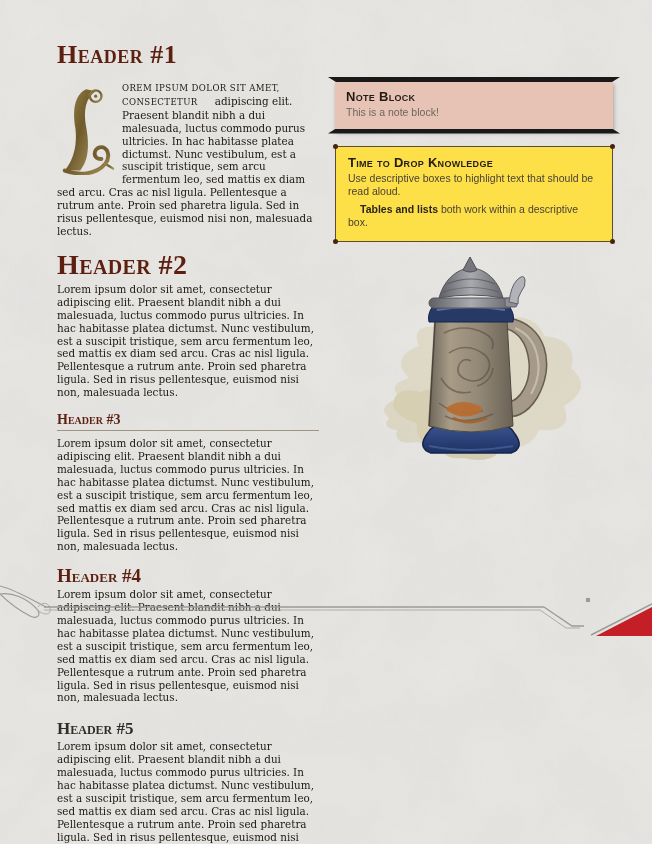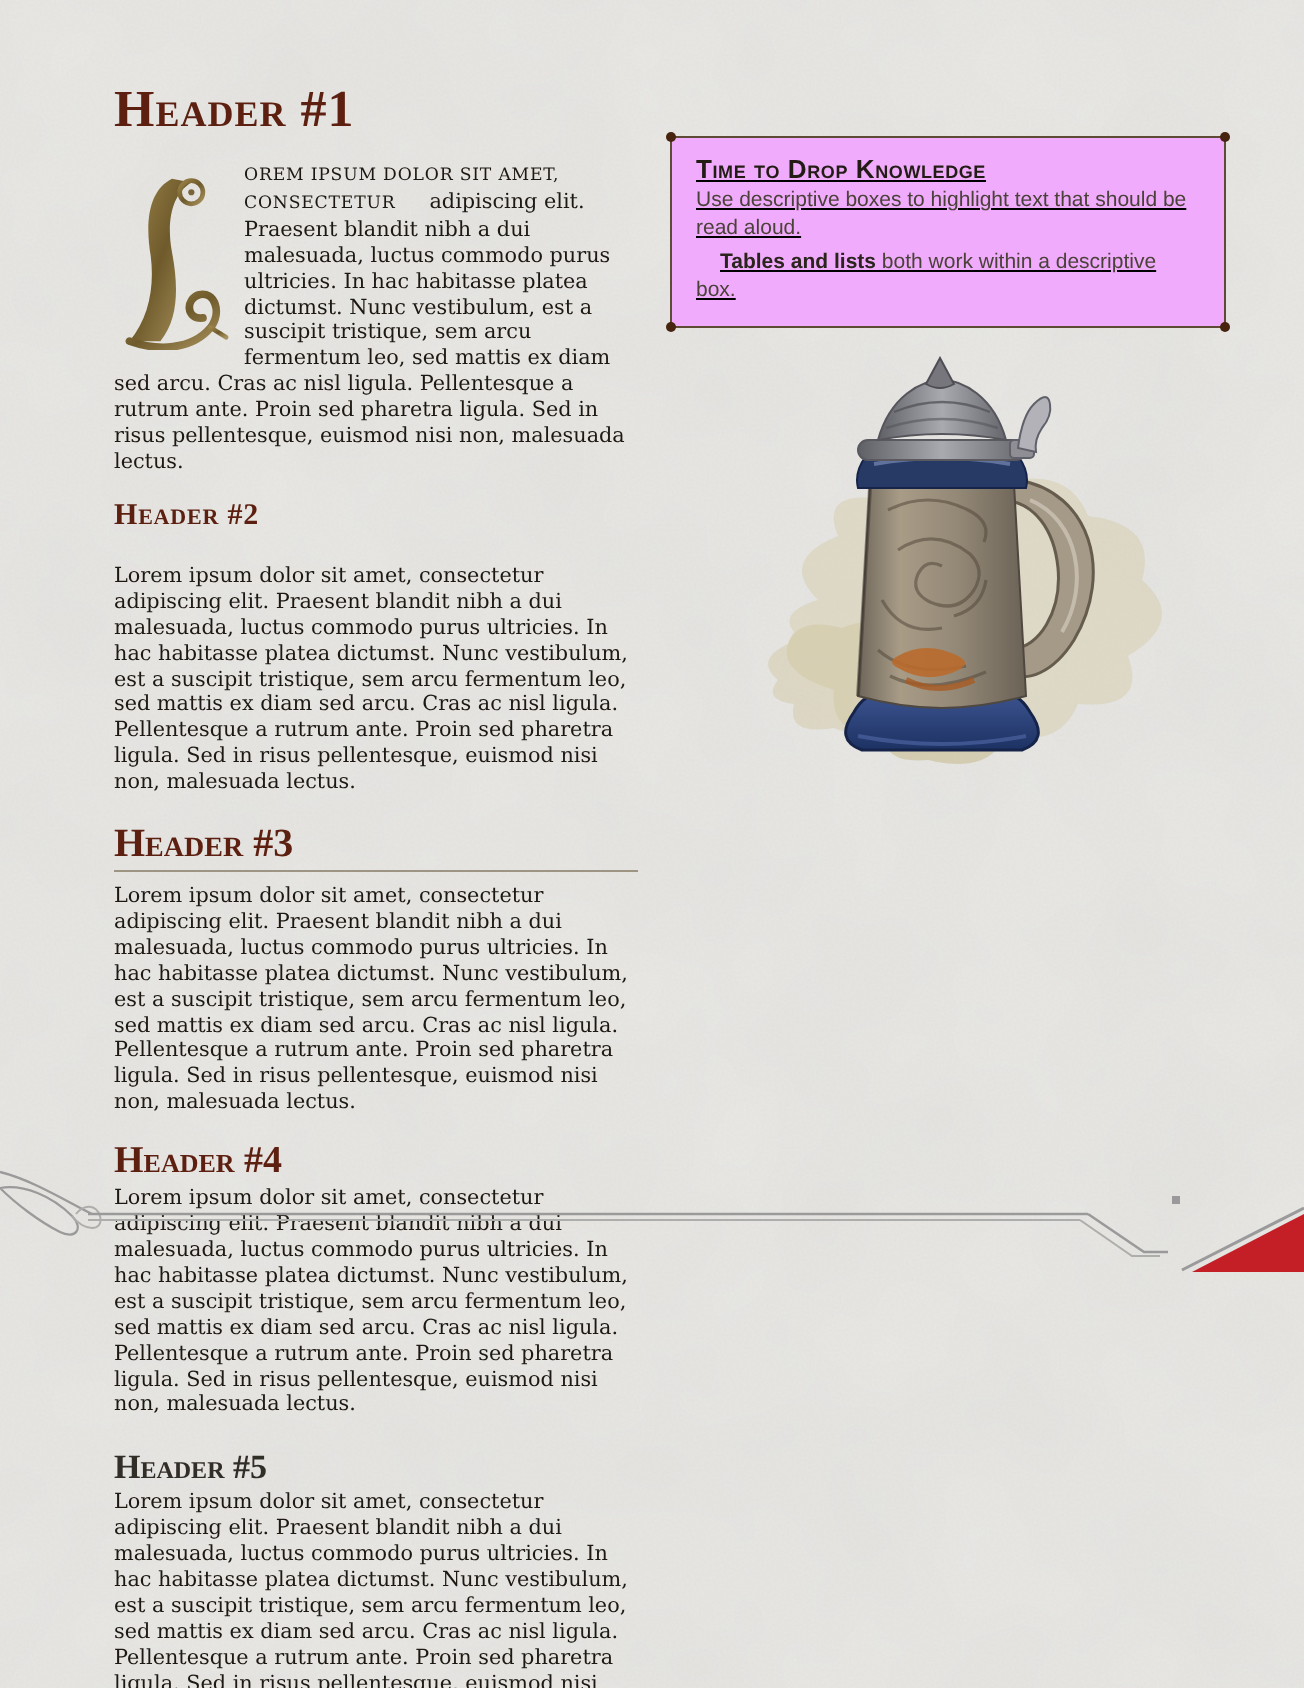--- a/index.html
+++ b/index.html
@@ -19,22 +19,22 @@
 
   p.body-text{
     font:10.4px/12.9px "DejaVu Serif", serif;
     color:#1d1811;margin:0;
   }
   h1,h2,h3,h4,h5{
     font-family:"Liberation Serif", serif;
     font-variant:small-caps;font-weight:bold;color:#5c1f10;
   }
   h1{font-size:26px;line-height:1;margin:0 0 13px;letter-spacing:.5px;}
-  h2{font-size:15px;line-height:1;margin:13px 0 16px;letter-spacing:.4px;}
-  h3{font-size:20px;line-height:1;margin:14px 0 6px;padding-bottom:3px;border-bottom:1.5px solid #9d9483;}
+  h2{font-size:28px;line-height:1;margin:13px 0 4px;letter-spacing:.4px;}
+  h3{font-size:14px;line-height:1;margin:14px 0 6px;padding-bottom:3px;border-bottom:1.5px solid #9d9483;}
   h4{font-size:19px;line-height:1;margin:13px 0 3px;}
   h5{font-size:17px;line-height:1;margin:16px 0 3px;color:#312d27;}
 
   .dropcap{float:left;width:58px;height:92px;margin:2px 7px 0 0;}
   .lead-smallcaps{font-size:8.6px;letter-spacing:.4px;color:#1d1811;margin-right:17px;}
 
   .col-right{padding-top:26px;}
 
   .note-block{
     position:relative;background:#e7c3b5;margin:13px 0 16px;
@@ -46,22 +46,22 @@
   .note-block::before{top:-4px;clip-path:polygon(0 0,100% 0,calc(100% - 8px) 100%,8px 100%);}
   .note-block::after{bottom:-4px;clip-path:polygon(8px 0,calc(100% - 8px) 0,100% 100%,0 100%);}
 
   .box-title{
     font-family:"Liberation Sans", sans-serif;font-variant:small-caps;font-weight:bold;
     font-size:13px;letter-spacing:.3px;color:#221c15;margin:0 0 2px;
   }
   .sans-body{font:10.5px/13.5px "Liberation Sans", sans-serif;color:#6d665e;margin:0;}
 
   .descriptive-box{
-    position:relative;background:#f0abfc;border:1.5px solid #5e4b36;
-    margin:0 0 14px;padding:8px 12px 11px;text-decoration:underline;
+    position:relative;background:#fde047;border:1.5px solid #5e4b36;
+    margin:0 0 14px;padding:8px 12px 11px;
   }
   .corner-dot{
     position:absolute;width:5px;height:5px;border-radius:50%;background:#46240f;
   }
   .corner-dot.tl{top:-3px;left:-3px;}
   .corner-dot.tr{top:-3px;right:-3px;}
   .corner-dot.bl{bottom:-3px;left:-3px;}
   .corner-dot.br{bottom:-3px;right:-3px;}
   .descriptive-box .sans-body{color:#4a4238;}
   .descriptive-box .indent{text-indent:12px;margin-top:4px;}
@@ -123,20 +123,24 @@
       <h4>Header #4</h4>
       <p class="body-text">Lorem ipsum dolor sit amet, consectetur adipiscing elit. Praesent blandit nibh a dui malesuada, luctus commodo purus ultricies. In hac habitasse platea dictumst. Nunc vestibulum, est a suscipit tristique, sem arcu fermentum leo, sed mattis ex diam sed arcu. Cras ac nisl ligula. Pellentesque a rutrum ante. Proin sed pharetra ligula. Sed in risus pellentesque, euismod nisi non, malesuada lectus.</p>
 
       <h5>Header #5</h5>
       <p class="body-text">Lorem ipsum dolor sit amet, consectetur adipiscing elit. Praesent blandit nibh a dui malesuada, luctus commodo purus ultricies. In hac habitasse platea dictumst. Nunc vestibulum, est a suscipit tristique, sem arcu fermentum leo, sed mattis ex diam sed arcu. Cras ac nisl ligula. Pellentesque a rutrum ante. Proin sed pharetra ligula. Sed in risus pellentesque, euismod nisi non, malesuada lectus.</p>
 
     </div>
 
     <div class="col col-right">
 
+      <div class="note-block">
+        <p class="box-title">Note Block</p>
+        <p class="sans-body">This is a note block!</p>
+      </div>
 
       <div class="descriptive-box">
         <span class="corner-dot tl"></span>
         <span class="corner-dot tr"></span>
         <span class="corner-dot bl"></span>
         <span class="corner-dot br"></span>
         <p class="box-title">Time to Drop Knowledge</p>
         <p class="sans-body">Use descriptive boxes to highlight text that should be read aloud.</p>
         <p class="sans-body indent"><b>Tables and lists</b><span> both work within a descriptive box.</span></p>
       </div>

